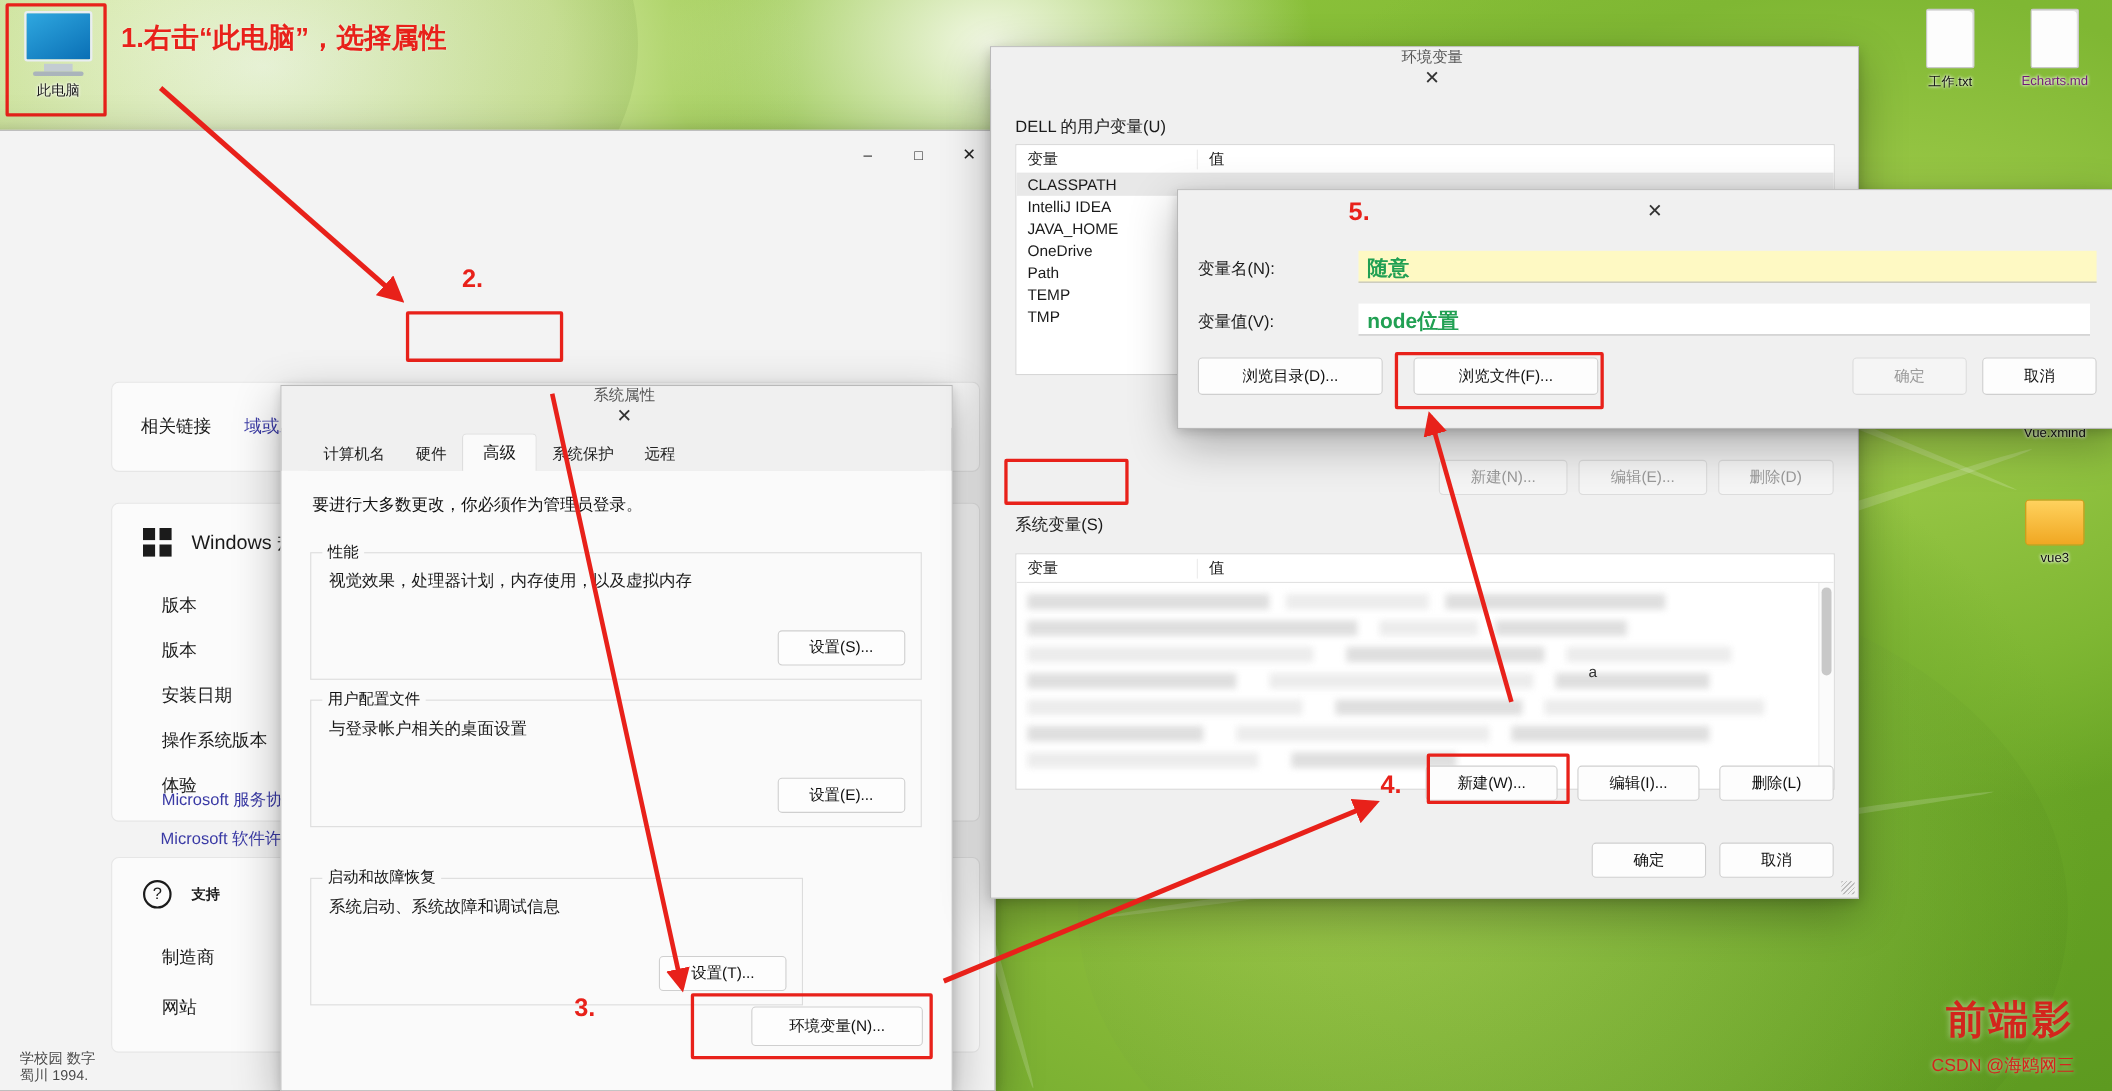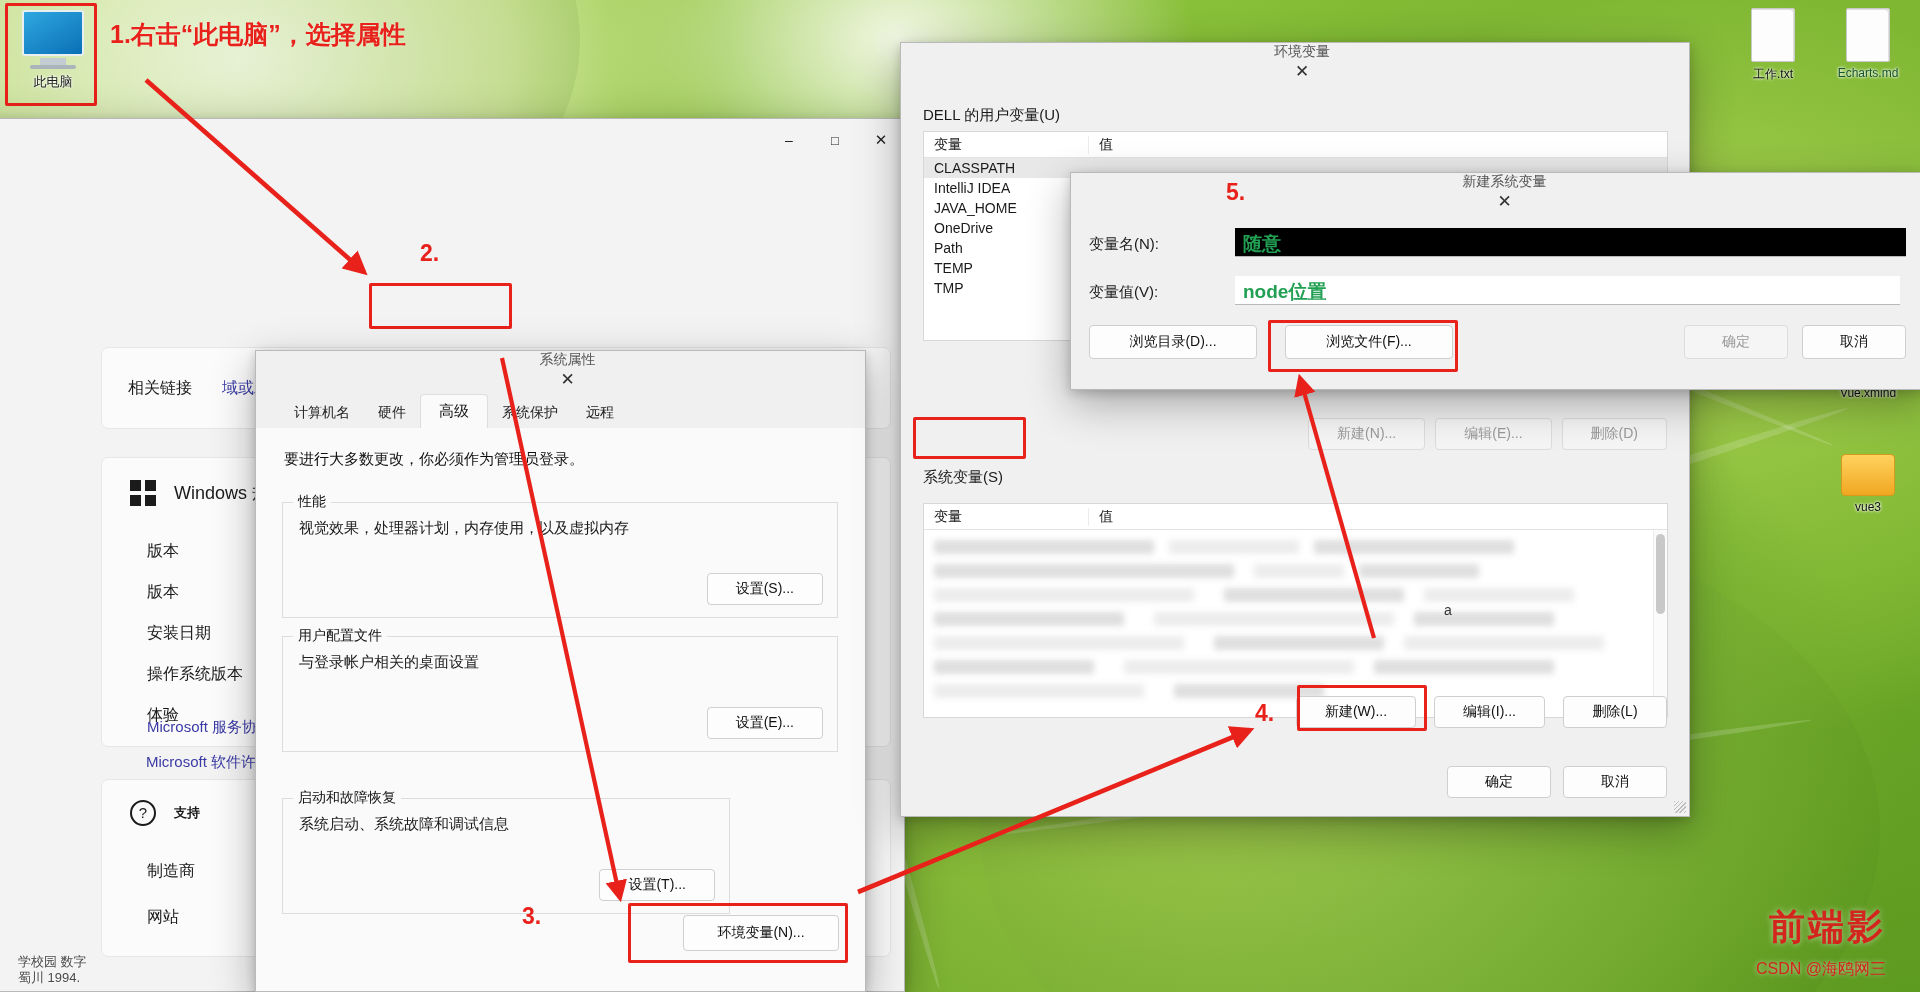--- a/index.html
+++ b/index.html
@@ -131,21 +131,21 @@
 <div class="redtext" style="left:110px;top:18px;font-size:25px;">1.右击“此电脑”，选择属性</div>
 
 <div style="position:absolute;left:1730px;top:8px;width:86px;text-align:center;">
   <div style="width:44px;height:54px;margin:0 auto 4px;background:#fdfdfd;border:1px solid #c9c9c9;border-radius:2px;
               box-shadow:inset -10px 10px 0 -9px #e0e0e0;"></div>
   <div style="font-size:12px;color:#111;text-shadow:0 0 3px #fff,0 0 3px #fff;">工作.txt</div>
 </div>
 <div style="position:absolute;left:1822px;top:8px;width:92px;text-align:center;">
   <div style="width:44px;height:54px;margin:0 auto 4px;background:#fdfdfd;border:1px solid #c9c9c9;border-radius:2px;
               box-shadow:inset -10px 10px 0 -9px #e0e0e0;"></div>
-  <div style="font-size:12px;color:#14532d;text-shadow:0 0 3px #fff,0 0 3px #fff;">Echarts.md</div>
+  <div style="font-size:12px;color:#701a75;text-shadow:0 0 3px #fff,0 0 3px #fff;">Echarts.md</div>
 </div>
 <div style="position:absolute;left:1822px;top:330px;width:92px;text-align:center;">
   <div style="width:44px;height:52px;margin:0 auto 4px;background:#fff;border:1px solid #c9c9c9;border-radius:2px;"></div>
   <div style="font-size:12px;color:#111;text-shadow:0 0 3px #fff,0 0 3px #fff;">Vue.xmind</div>
 </div>
 <div style="position:absolute;left:1822px;top:452px;width:92px;text-align:center;">
   <div style="width:54px;height:42px;margin:2px auto 4px;border-radius:4px;
               background:linear-gradient(180deg,#ffd25e,#f0a722);border:1px solid #d79a18;"></div>
   <div style="font-size:12px;color:#111;text-shadow:0 0 3px #fff,0 0 3px #fff;">vue3</div>
 </div>
@@ -350,27 +350,26 @@
               background:repeating-linear-gradient(135deg,#bdbdbd 0 1px,transparent 1px 3px);"></div>
 </div>
 
 <div class="redbox" style="left:913px;top:417px;width:113px;height:42px;"></div>
 
 <div class="redbox" style="left:1297px;top:685px;width:130px;height:46px;"></div>
 <div class="rednum" style="left:1255px;top:700px;">4.</div>
 
 <div class="win" style="left:1070px;top:172px;width:855px;height:218px;">
   <div class="titlebar">
-    <span class="ttl">新建系统变量</span>
     <span class="closebtn">✕</span>
   </div>
   <div class="rednum" style="left:155px;top:6px;">5.</div>
 
   <div style="position:absolute;left:18px;top:62px;font-size:15px;">变量名(N):</div>
-  <div style="position:absolute;left:164px;top:55px;width:671px;height:29px;background:#000000;
+  <div style="position:absolute;left:164px;top:55px;width:671px;height:29px;background:#fef9c3;
               border-bottom:1px solid #b9b9b9;padding:3px 8px;font-size:19px;font-weight:bold;color:#21a053;">随意</div>
 
   <div style="position:absolute;left:18px;top:110px;font-size:15px;">变量值(V):</div>
   <div style="position:absolute;left:164px;top:103px;width:665px;height:29px;background:#fff;
               border-bottom:1px solid #b9b9b9;padding:3px 8px;font-size:19px;font-weight:bold;color:#21a053;">node位置</div>
 
   <div style="position:absolute;left:18px;top:152px;display:flex;gap:28px;">
     <button class="btn" style="min-width:168px;padding:7px 12px;">浏览目录(D)...</button>
     <button class="btn" style="min-width:168px;padding:7px 12px;">浏览文件(F)...</button>
   </div>

